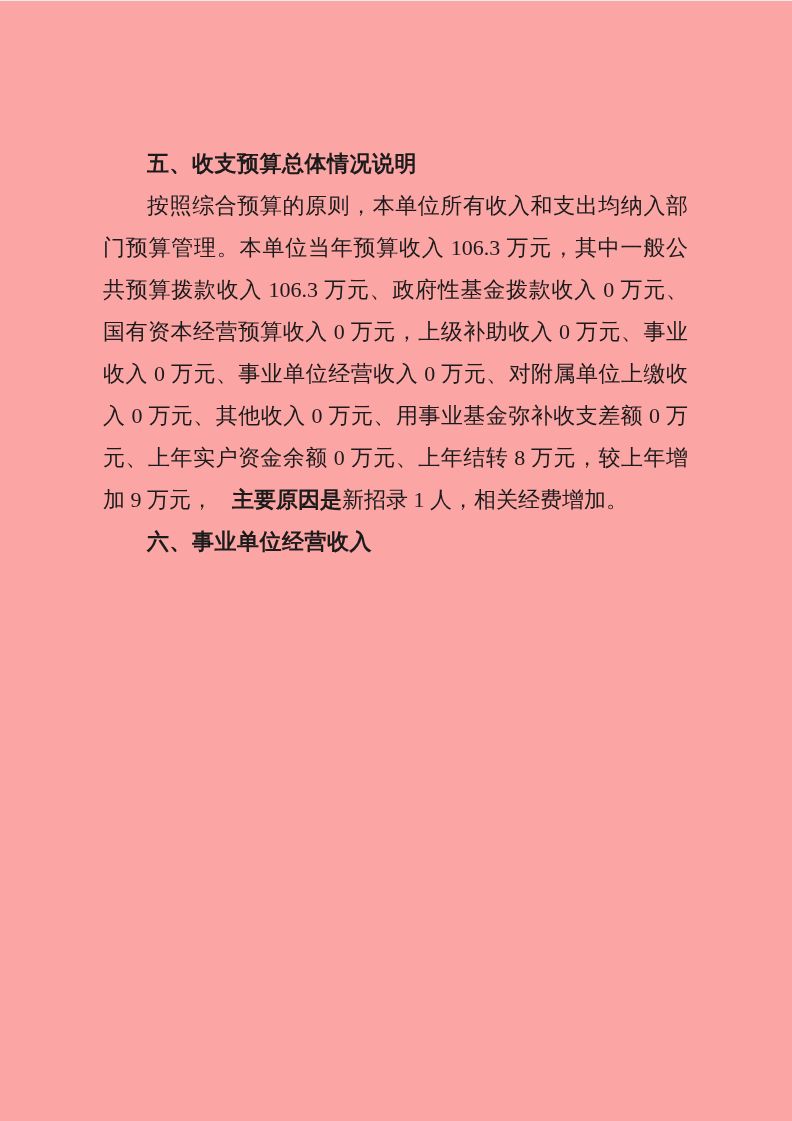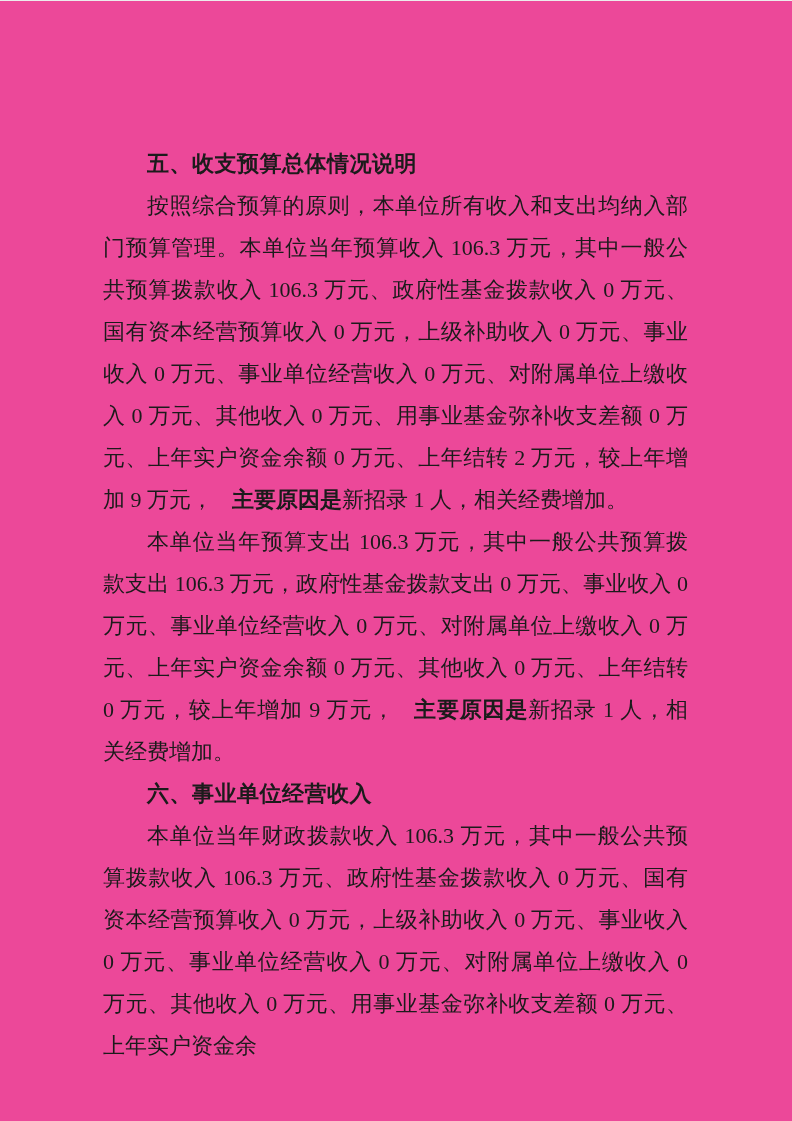--- a/index.html
+++ b/index.html
@@ -4,21 +4,21 @@
 <style>
   html, body {
     margin: 0;
     padding: 0;
     background: #ffffff;
   }
   .page {
     position: relative;
     width: 792px;
     height: 1121px;
-    background: #ec4899;
+    background: #fca5a5;
     overflow: hidden;
     border-top: 1px solid #ececec;
     box-sizing: border-box;
   }
   .content {
     position: absolute;
     left: 103px;
     top: 142px;
     width: 585px;
     color: #1b1b1b;
@@ -50,22 +50,20 @@
   }
 </style>
 </head>
 <body>
 
 <div class="page">
   <div class="content">
 
     <h2 class="heading">五、收支预算总体情况说明</h2>
 
-    <p class="para"><span>按照综合预算的原则，本单位所有收入和支出均纳入部门预算管理。本单位当年预算收入 106.3 万元，其中一般公共预算拨款收入 106.3 万元、政府性基金拨款收入 0 万元、国有资本经营预算收入 0 万元，上级补助收入 0 万元、事业收入 0 万元、事业单位经营收入 0 万元、对附属单位上缴收入 0 万元、其他收入 0 万元、用事业基金弥补收支差额 0 万元、上年实户资金余额 0 万元、上年结转 2 万元，较上年增加 9 万元，</span><strong>主要原因是</strong><span>新招录 1 人，相关经费增加。</span></p>
+    <p class="para"><span>按照综合预算的原则，本单位所有收入和支出均纳入部门预算管理。本单位当年预算收入 106.3 万元，其中一般公共预算拨款收入 106.3 万元、政府性基金拨款收入 0 万元、国有资本经营预算收入 0 万元，上级补助收入 0 万元、事业收入 0 万元、事业单位经营收入 0 万元、对附属单位上缴收入 0 万元、其他收入 0 万元、用事业基金弥补收支差额 0 万元、上年实户资金余额 0 万元、上年结转 8 万元，较上年增加 9 万元，</span><strong>主要原因是</strong><span>新招录 1 人，相关经费增加。</span></p>
 
-    <p class="para"><span>本单位当年预算支出 106.3 万元，其中一般公共预算拨款支出 106.3 万元，政府性基金拨款支出 0 万元、事业收入 0 万元、事业单位经营收入 0 万元、对附属单位上缴收入 0 万元、上年实户资金余额 0 万元、其他收入 0 万元、上年结转 0 万元，较上年增加 9 万元，</span><strong>主要原因是</strong><span>新招录 1 人，相关经费增加。</span></p>
 
     <h2 class="heading">六、事业单位经营收入</h2>
 
-    <p class="para"><span>本单位当年财政拨款收入 106.3 万元，其中一般公共预算拨款收入 106.3 万元、政府性基金拨款收入 0 万元、国有资本经营预算收入 0 万元，上级补助收入 0 万元、事业收入 0 万元、事业单位经营收入 0 万元、对附属单位上缴收入 0 万元、其他收入 0 万元、用事业基金弥补收支差额 0 万元、上年实户资金余</span></p>
 
   </div>
 </div>
 
 </body></html>

